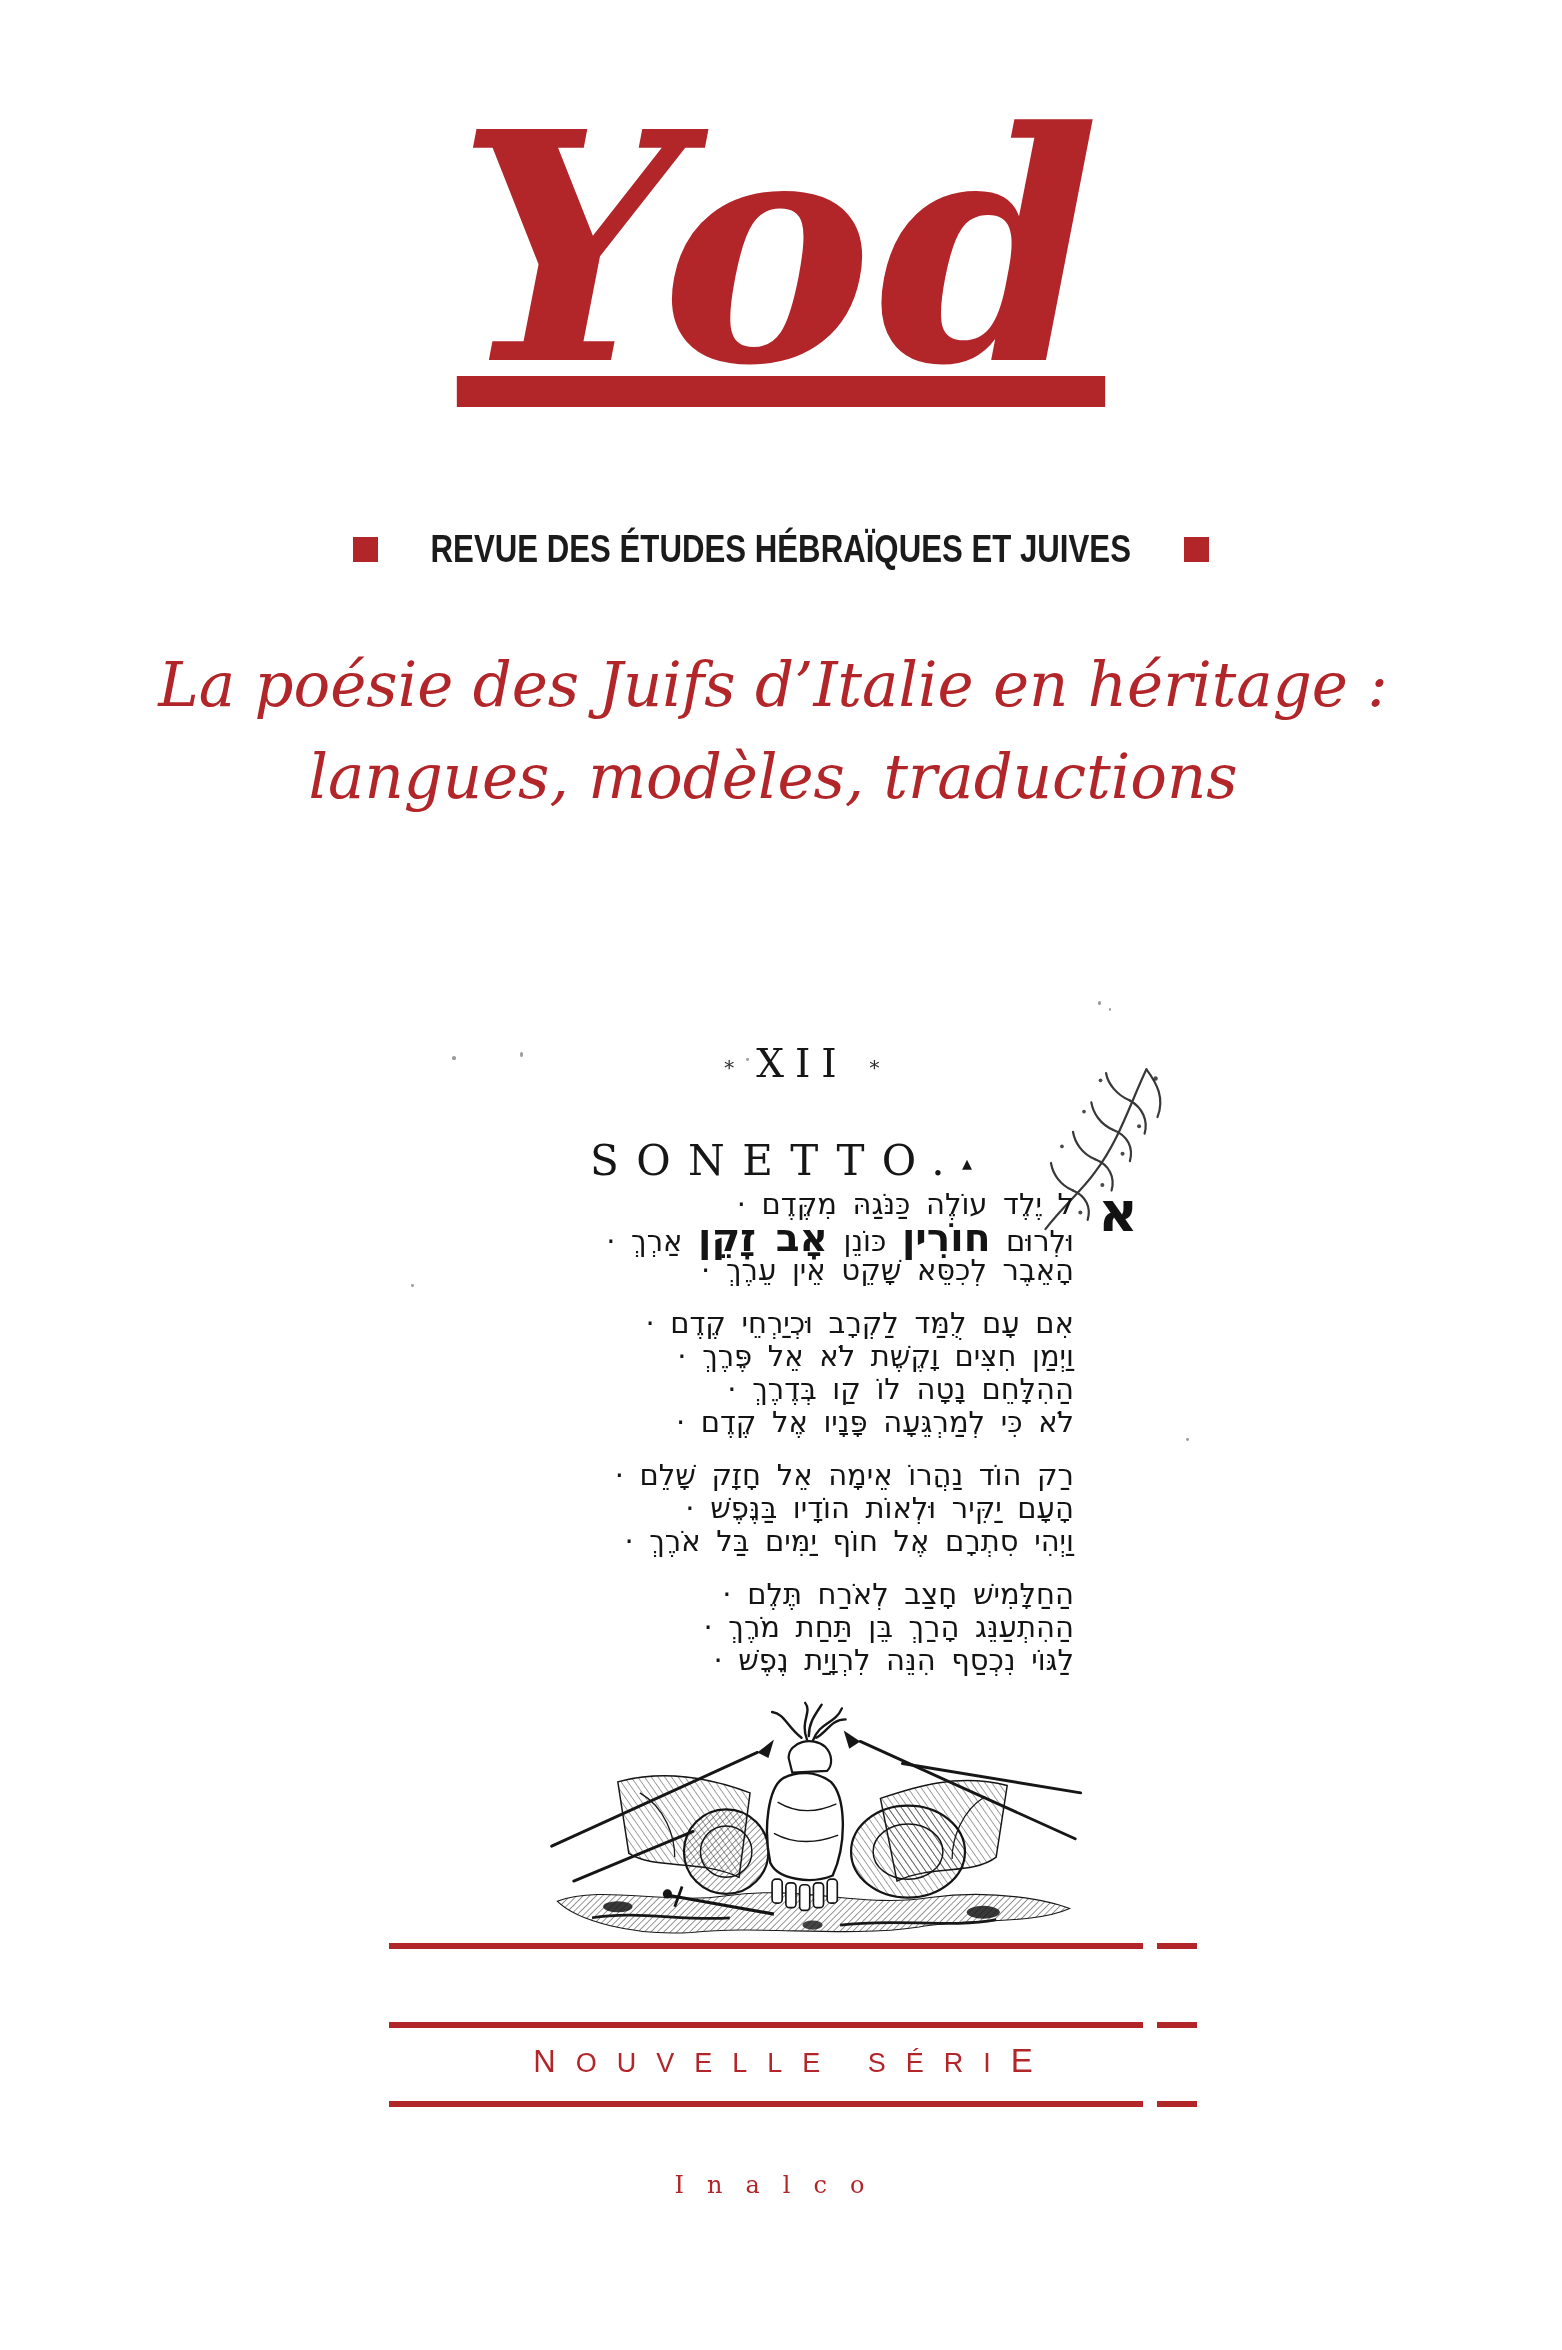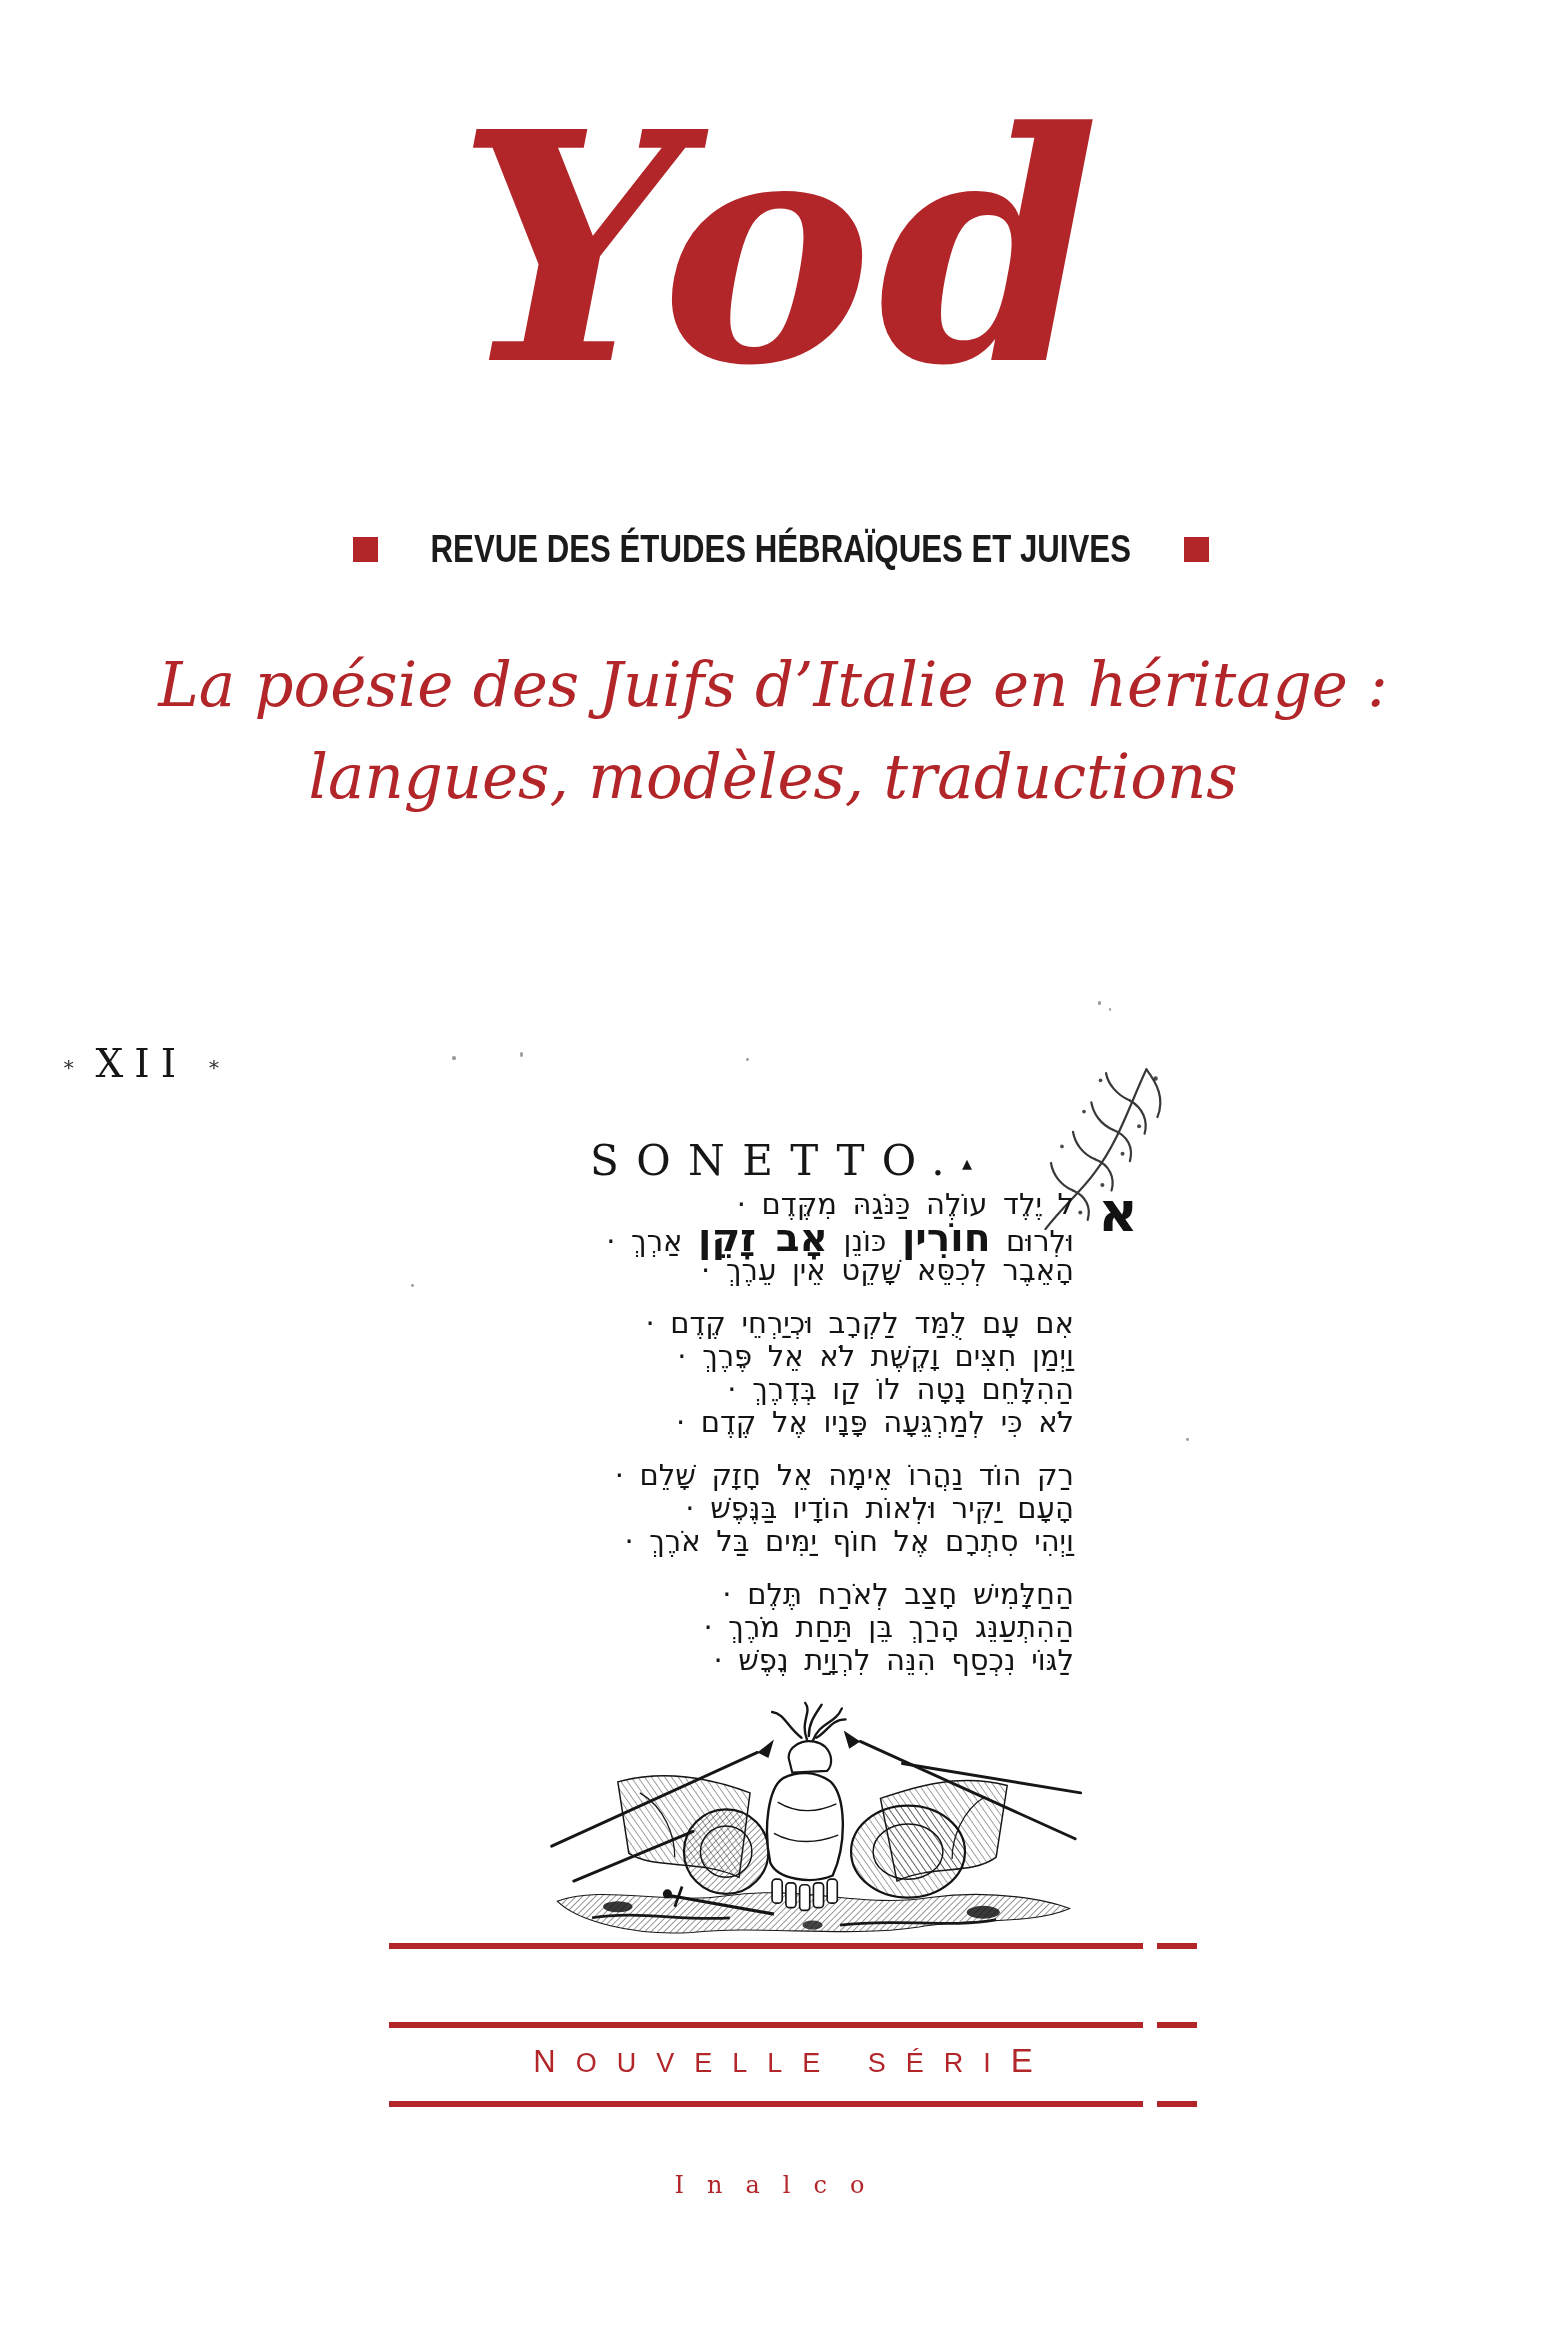--- a/index.html
+++ b/index.html
@@ -7,42 +7,42 @@
   body{
     width:1562px;height:2351px;background:#ffffff;position:relative;
     font-family:"Liberation Sans",sans-serif;overflow:hidden;
   }
   .page{position:absolute;inset:0;}
 
   
   .logo{
     position:absolute;top:27.5px;left:0;right:0;text-align:center;
     font-family:"DejaVu Serif",serif;font-style:italic;font-weight:bold;
-    font-size:317px;line-height:441px;color:var(--accent);letter-spacing:5.5px;
+    font-size:317px;line-height:441px;color:var(--accent);letter-spacing:5.5px;text-decoration:underline;
   }
   .subtitle-row{
     position:absolute;top:527px;left:0;right:0;
     display:flex;justify-content:center;align-items:center;gap:31px;
   }
   .square{width:25px;height:25px;background:var(--accent);flex:0 0 auto;}
   .subtitle-text{
     font-size:39px;font-weight:700;color:#1b1b1b;white-space:nowrap;
     transform:scaleX(.8);transform-origin:center;margin:0 -66px;letter-spacing:0px;
   }
 
   
   .title{
     position:absolute;top:639px;left:0;right:16px;text-align:center;
     font-family:"DejaVu Serif",serif;font-style:italic;
     font-size:61px;line-height:92px;color:var(--accent);
   }
 
   
   .plate-number{
-    position:absolute;top:1041px;left:0;right:0;text-align:left;
+    position:absolute;top:1041px;left:0;right:0;text-align:center;
     font-family:"DejaVu Serif",serif;font-size:39px;color:var(--ink);letter-spacing:11px;padding-left:42px;
   }
   .plate-number .orn{font-size:20px;color:#2e2e2e;letter-spacing:0;vertical-align:6.4px;margin:0 20px;}
   .plate-heading{
     position:absolute;top:1136px;left:0;right:0;text-align:center;
     font-family:"DejaVu Serif",serif;font-size:42px;color:var(--ink);letter-spacing:17.4px;
   }
   .plate-heading .mark{font-size:20px;letter-spacing:0;vertical-align:4.6px;}
 
   .sprig{position:absolute;left:992px;top:1062px;}

